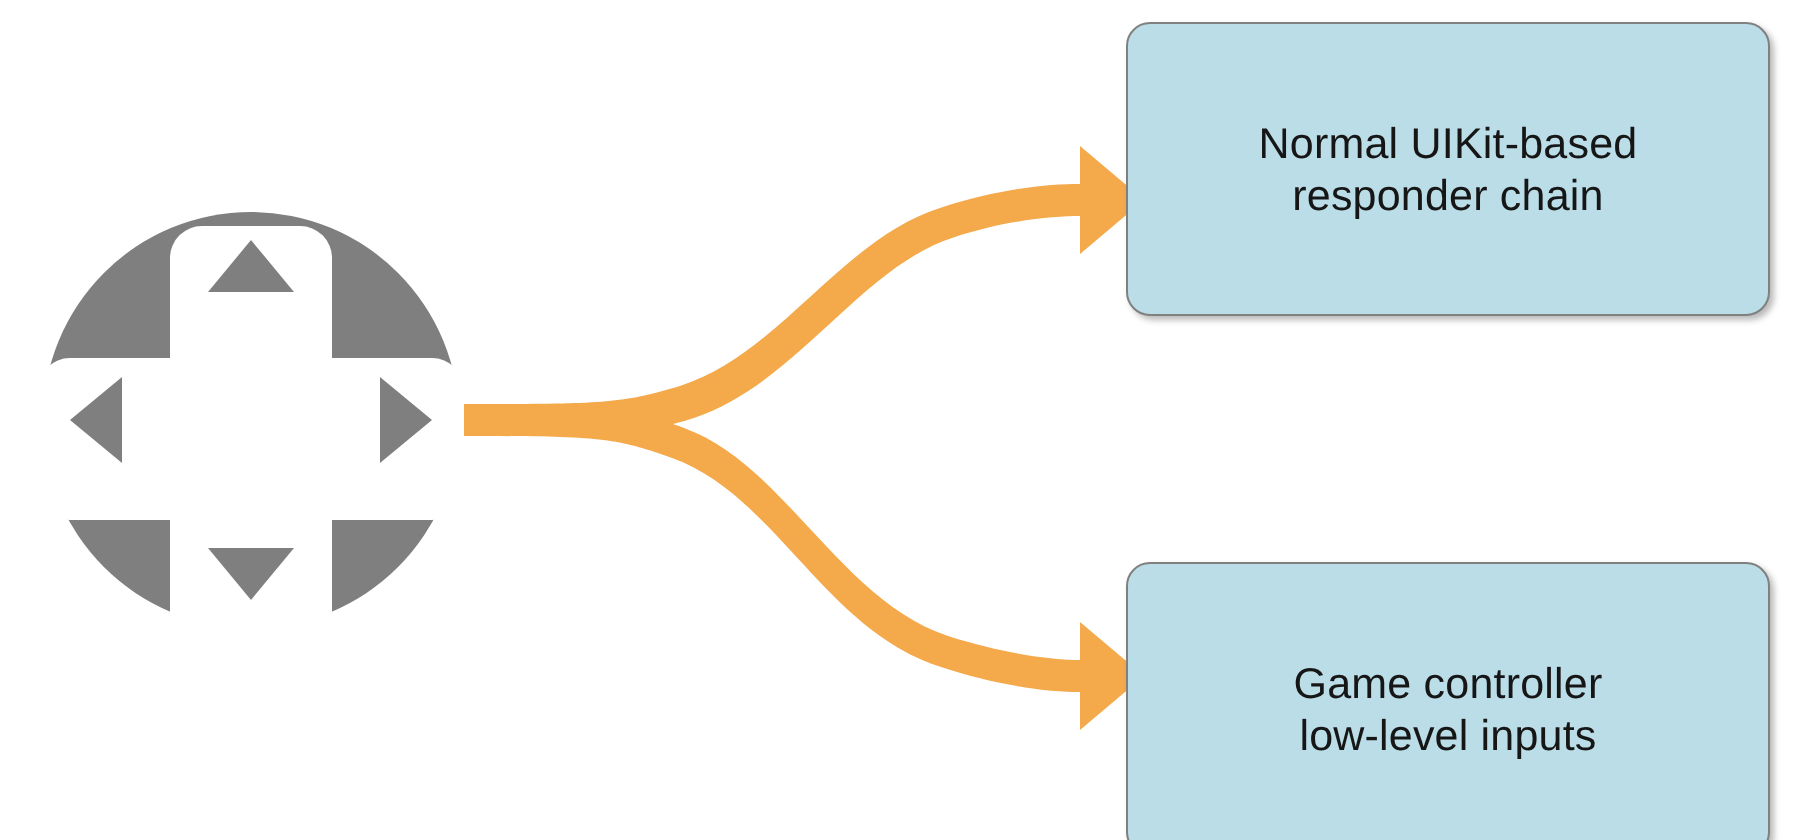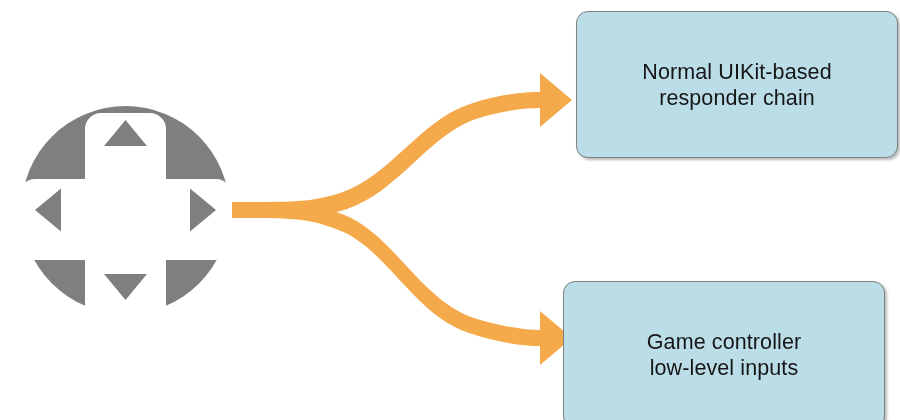--- a/index.html
+++ b/index.html
@@ -43,21 +43,20 @@
     font-size: 21.5px;
     line-height: 26px;
     letter-spacing: 0.1px;
     white-space: pre-line;
   }
   #box-top {
     left: 563px;
     top: 11px;
     width: 322px;
     height: 147px;
-    margin-left: 13px;
   }
   #box-bottom {
     left: 563px;
     top: 259px;
     width: 322px;
     height: 147px;
     margin-top: 22px;
   }
 </style>
 </head>

